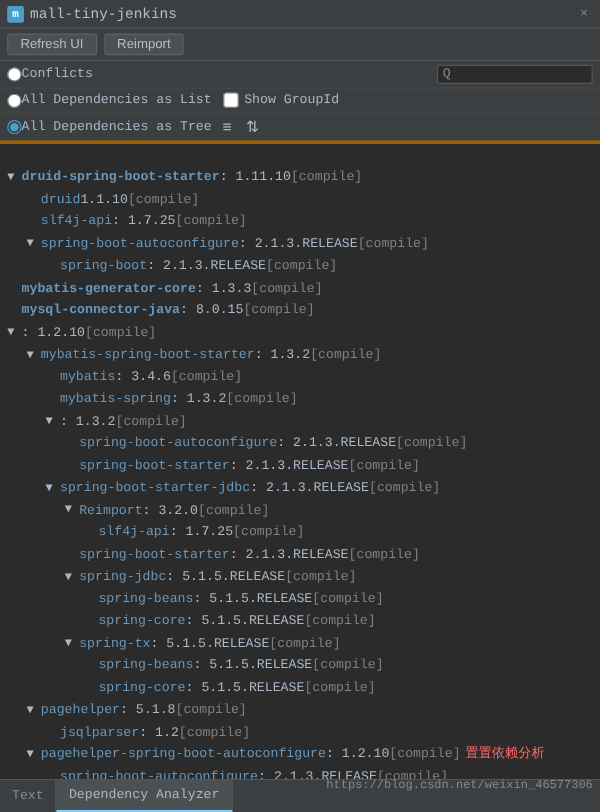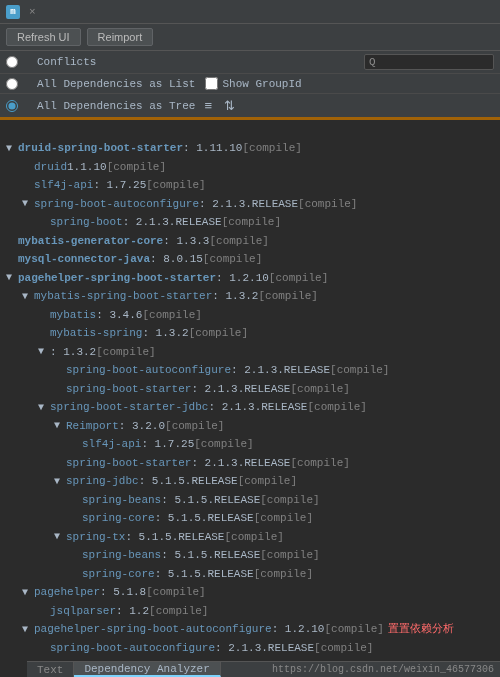--- a/index.html
+++ b/index.html
@@ -77,21 +77,21 @@
       display: flex;
       align-items: center;
       padding: 3px 6px;
       gap: 10px;
       flex-shrink: 0;
       border-bottom: 1px solid #4a4a4a;
     }
     .radio-label {
       display: flex;
       align-items: flex-end;
-      gap: 19px;
+      gap: 0;
       font-size: 11px;
       color: #a9b7c6;
     }
     .radio-input {
       width: 12px;
       height: 12px;
       accent-color: #4a9eca;
     }
     .search-box {
       display: flex;
@@ -213,25 +213,23 @@
     .annotation {
       color: #ff6b6b;
       font-size: 11px;
       margin-left: 4px;
     }
 
     
     .bottom-tabs {
       background: #3c3f41;
       display: flex;
-      align-items: center;
-      height: 16px;
+      height: 28px;
       border-top: 1px solid #555;
       flex-shrink: 0;
-      margin-left: 27px;
     }
     .bottom-tab {
       padding: 3px 10px;
       font-size: 11px;
       color: #888;
       cursor: pointer;
       border-right: 1px solid #555;
       height: 100%;
       display: flex;
       align-items: center;
@@ -248,20 +246,21 @@
       padding-right: 6px;
     }
   </style>
 </head>
 <body>
 
 <div class="title-bar">
   <div class="title-bar-icon">
     <span>m</span>
   </div>
+  <span class="title-bar-label">mall-tiny-jenkins</span>
   <span class="title-close">×</span>
 </div>
 
 <div class="toolbar">
   <button class="toolbar-btn">Refresh UI</button>
   <button class="toolbar-btn">Reimport</button>
 </div>
 
 <div class="options-row">
   <label class="radio-label">
@@ -355,21 +354,20 @@
         <span class="tree-arrow leaf"></span>
         <span class="dep-name root">mysql-connector-java</span>
         <span class="dep-version"> : 8.0.15 </span>
         <span class="dep-scope">[compile]</span>
       </div>
     </div>
     <div class="tree-item">
       <div class="tree-line">
         <span class="tree-indent" style="width: 4px; display: inline-block;"></span>
         <span class="tree-arrow open"></span>
-        <span class="dep-name root">pagehelper-spring-boot-starter</span>
         <span class="dep-version"> : 1.2.10 </span>
         <span class="dep-scope">[compile]</span>
       </div>
     </div>
     <div class="tree-item">
       <div class="tree-line">
         <span class="tree-indent" style="width: 20px; display: inline-block;"></span>
         <span class="tree-arrow open"></span>
         <span class="dep-name">mybatis-spring-boot-starter</span>
         <span class="dep-version"> : 1.3.2 </span>

